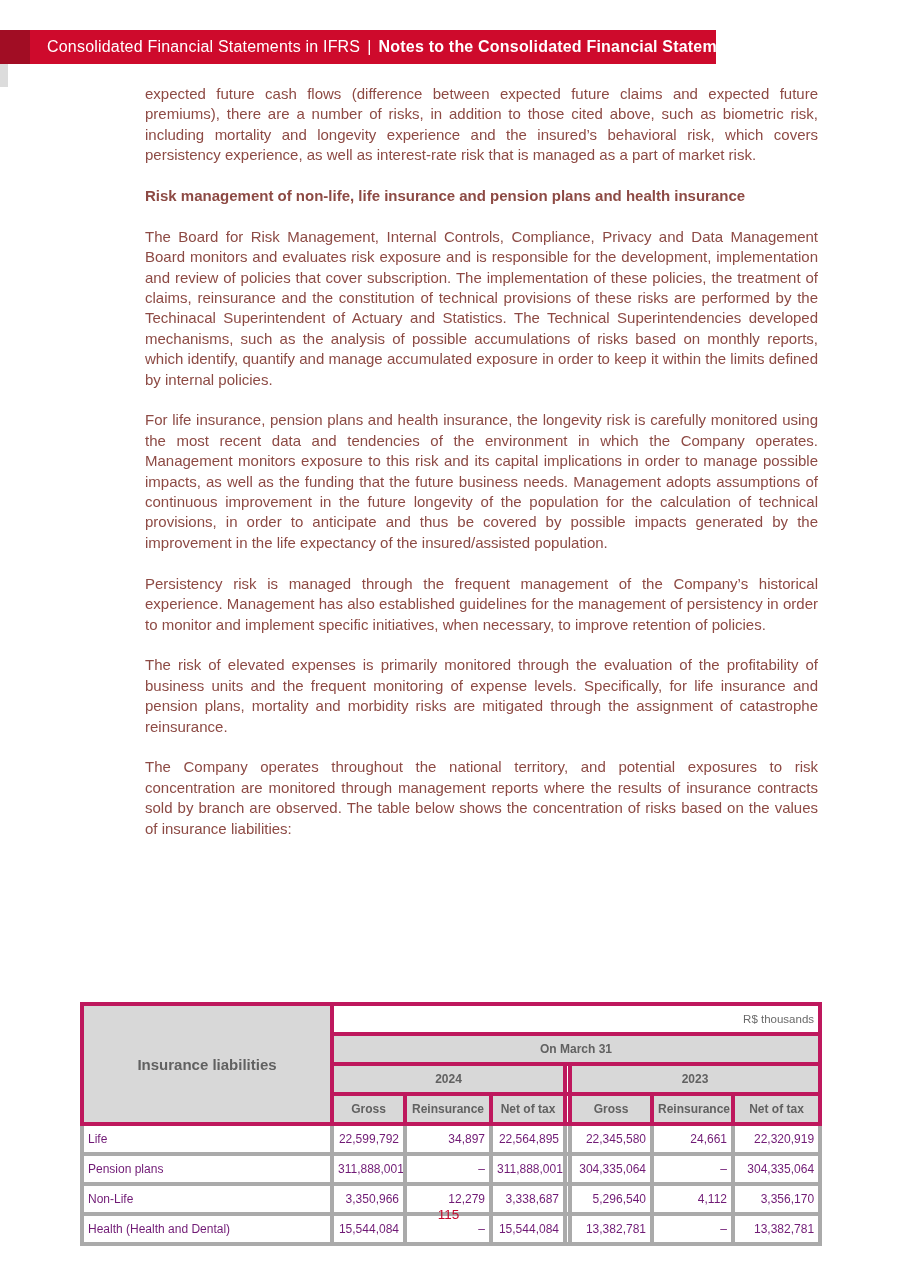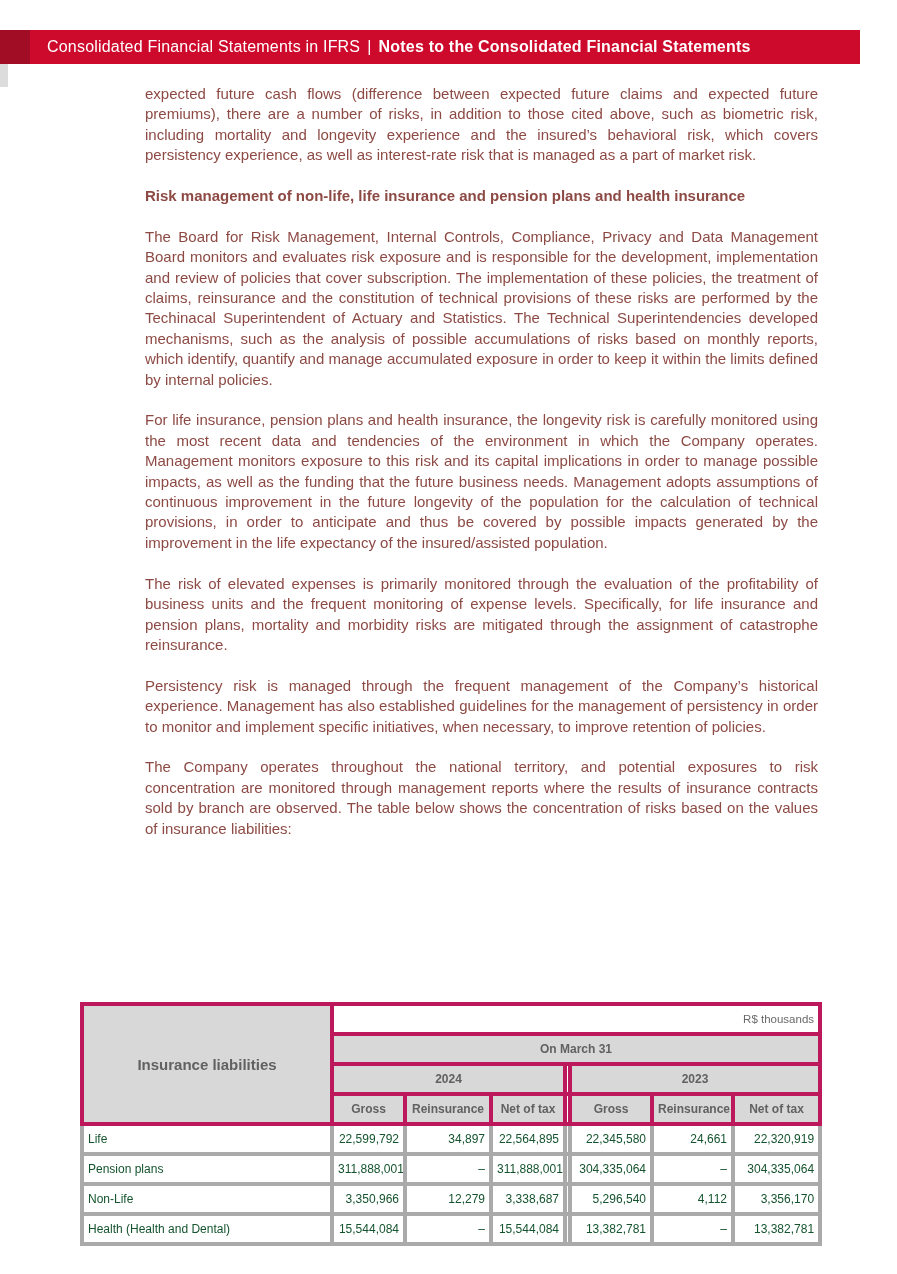--- a/index.html
+++ b/index.html
@@ -5,21 +5,21 @@
   html,body{margin:0;padding:0;background:#ffffff;}
   .page{
     position:relative;
     width:897px;height:1274px;
     background:#ffffff;
     font-family:"Liberation Sans", sans-serif;
     overflow:hidden;
   }
   
   .top-bar{
-    position:absolute;left:0;top:30px;width:860px;height:34px;
+    position:absolute;left:0;top:30px;width:716px;height:34px;
     background:#ce0a2c;display:flex;align-items:center;
   }
   .top-bar-cap{width:30px;height:100%;background:#a10d24;flex:0 0 auto;}
   .top-bar-title{
     color:#ffffff;font-size:16px;white-space:nowrap;margin-left:17px;
     letter-spacing:.2px;
   }
   .top-bar-title .sep{margin:0 7px;font-weight:400;}
   .top-bar-title .bold{font-weight:700;}
   .edge-mark{position:absolute;left:0;top:64px;width:8px;height:23px;background:#dcdcdc;}
@@ -44,21 +44,21 @@
     height:18px;padding:4px 4px;border:4px solid #be185d;
     vertical-align:middle;overflow:hidden;white-space:nowrap;
   }
   td.corner{
     background:#d8d8d8;color:#616161;font-weight:700;text-align:center;
     font-size:15px;
   }
   td.unit{background:#ffffff;color:#6a6a6a;text-align:right;font-size:11.5px;}
   td.ghead{background:#d8d8d8;color:#616161;font-weight:700;text-align:center;}
   td.spacer{border:none;background:#ffffff;padding:0;}
-  tr.drow td{border-color:#aaaaaa;color:#14532d;}
+  tr.drow td{border-color:#aaaaaa;color:#701a75;}
   td.rlabel{text-align:left;background:#ffffff;}
   td.num{text-align:right;background:#ffffff;}
 
   
   .footer{
     position:absolute;left:0;top:1207px;width:100%;text-align:center;
     color:#c40a2c;font-size:13.5px;
   }
 </style>
 </head>
@@ -72,22 +72,22 @@
       <span>Consolidated Financial Statements in IFRS</span><span class="sep">|</span><span class="bold">Notes to the Consolidated Financial Statements</span>
     </div>
   </div>
   <div class="edge-mark"></div>
 
   <div class="content">
     <p>expected future cash flows (difference between expected future claims and expected future premiums), there are a number of risks, in addition to those cited above, such as biometric risk, including mortality and longevity experience and the insured’s behavioral risk, which covers persistency experience, as well as interest-rate risk that is managed as a part of market risk.</p>
     <div class="subhead">Risk management of non-life, life insurance and pension plans and health insurance</div>
     <p>The Board for Risk Management, Internal Controls, Compliance, Privacy and Data Management Board monitors and evaluates risk exposure and is responsible for the development, implementation and review of policies that cover subscription. The implementation of these policies, the treatment of claims, reinsurance and the constitution of technical provisions of these risks are performed by the Techinacal Superintendent of Actuary and Statistics. The Technical Superintendencies developed mechanisms, such as the analysis of possible accumulations of risks based on monthly reports, which identify, quantify and manage accumulated exposure in order to keep it within the limits defined by internal policies.</p>
     <p>For life insurance, pension plans and health insurance, the longevity risk is carefully monitored using the most recent data and tendencies of the environment in which the Company operates. Management monitors exposure to this risk and its capital implications in order to manage possible impacts, as well as the funding that the future business needs. Management adopts assumptions of continuous improvement in the future longevity of the population for the calculation of technical provisions, in order to anticipate and thus be covered by possible impacts generated by the improvement in the life expectancy of the insured/assisted population.</p>
+    <p>Persistency risk is managed through the frequent management of the Company’s historical experience. Management has also established guidelines for the management of persistency in order to monitor and implement specific initiatives, when necessary, to improve retention of policies.</p>
     <p>The risk of elevated expenses is primarily monitored through the evaluation of the profitability of business units and the frequent monitoring of expense levels. Specifically, for life insurance and pension plans, mortality and morbidity risks are mitigated through the assignment of catastrophe reinsurance.</p>
-    <p>Persistency risk is managed through the frequent management of the Company’s historical experience. Management has also established guidelines for the management of persistency in order to monitor and implement specific initiatives, when necessary, to improve retention of policies.</p>
     <p>The Company operates throughout the national territory, and potential exposures to risk concentration are monitored through management reports where the results of insurance contracts sold by branch are observed. The table below shows the concentration of risks based on the values of insurance liabilities:</p>
   </div>
 
   <div class="table-wrap">
     <table class="conc-table">
       <colgroup>
         <col style="width:250px">
           <col style="width:73px">
           <col style="width:86px">
           <col style="width:74px">
@@ -156,14 +156,15 @@
           <td class="num">15,544,084</td>
           <td class="spacer"></td>
           <td class="num">13,382,781</td>
           <td class="num">–</td>
           <td class="num">13,382,781</td>
         </tr>
       </tbody>
     </table>
   </div>
 
+  <div class="footer">115</div>
 
 </div>
 
 </body></html>

